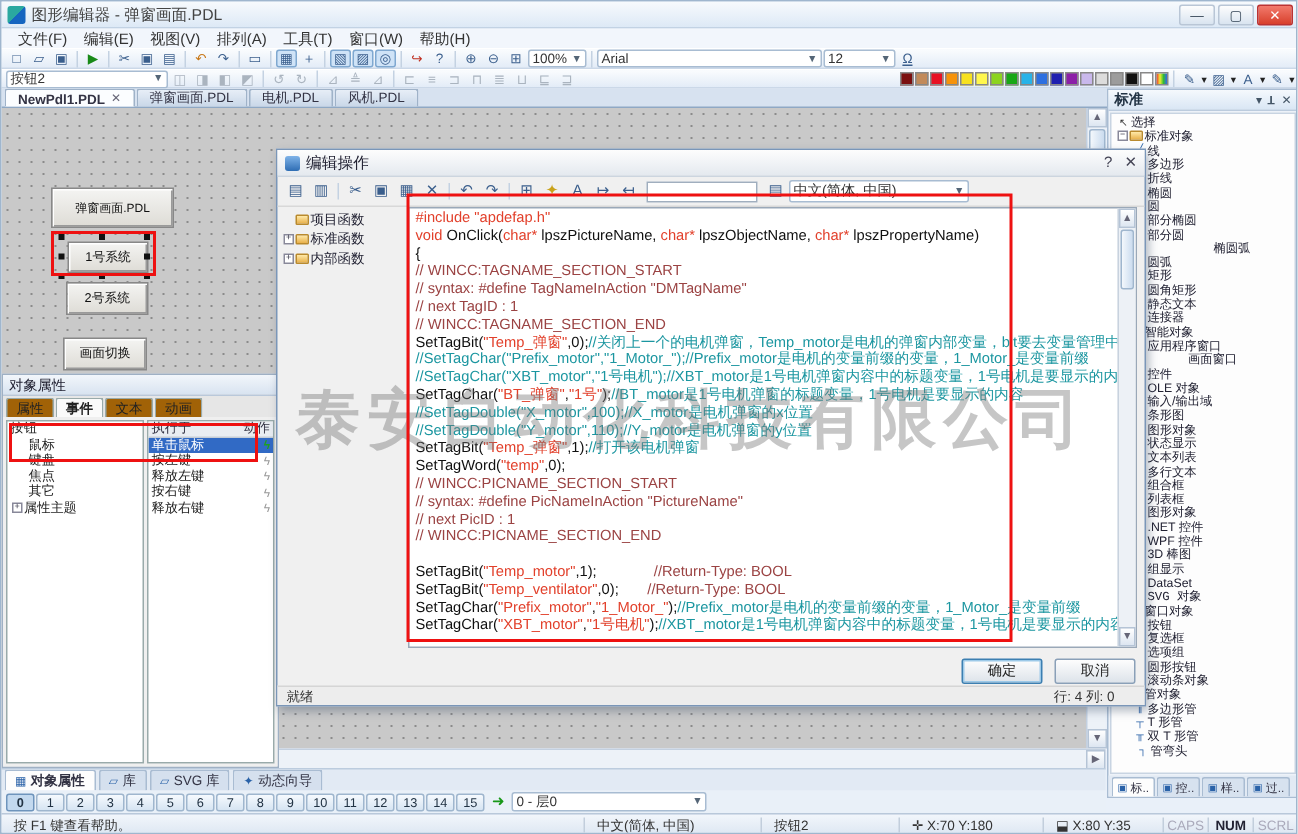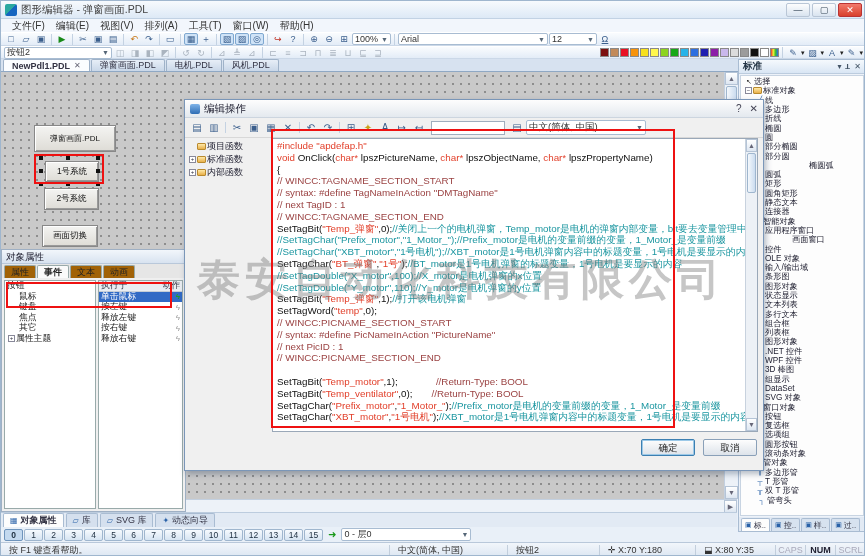--- a/index.html
+++ b/index.html
@@ -417,21 +417,21 @@
           <span>3D 棒图</span>
         </div>
         <div class="trow" style="padding-left: 14px;">
           <span class="tico" style="color: rgb(42, 98, 168);">▩</span>
           <span>组显示</span>
         </div>
         <div class="trow" style="padding-left: 14px;">
           <span class="tico" style="color: rgb(42, 98, 168);">D</span>
           <span>DataSet</span>
         </div>
-        <div class="trow" style="padding-left: 14px;">
+        <div class="trow" style="padding-left: 14px; font-family: Liberation Mono, monospace;">
           <span class="tico" style="color: rgb(42, 98, 168);">S</span>
           <span>SVG 对象</span>
         </div>
         <div class="trow" style="padding-left: 3px;">
           <span class="exp">−</span>
           <span class="fold"></span>
           <span>窗口对象</span>
         </div>
         <div class="trow" style="padding-left: 14px;">
           <span class="tico" style="color: rgb(42, 98, 168);">▭</span>
@@ -610,20 +610,24 @@
         <span class="sbtn" style="width:11px">▲</span>
         <span class="thumbv" style="width:9px"></span>
         <span style="flex:1"></span>
         <span class="sbtn" style="width:11px">▼</span>
       </div>
     </div>
     <div class="dlg-buttons">
       <span class="dbtn default">确定</span>
       <span class="dbtn">取消</span>
     </div>
+    <div class="dlg-status">
+      <span>就绪</span>
+      <span class="pos">行: 4  列: 0</span>
+    </div>
   </div>
 
   <div class="watermark">泰安自动化科技有限公司</div>
 
   <div class="anno" style="left:33px;top:153px;width:70px;height:30px"></div>
   <div class="anno" style="left:270px;top:128px;width:404px;height:299px"></div>
   <div class="anno" style="left:5px;top:281px;width:166px;height:26px"></div>
 
   <div class="paneltabs" id="paneltabs">
       <span class="ptab active">

